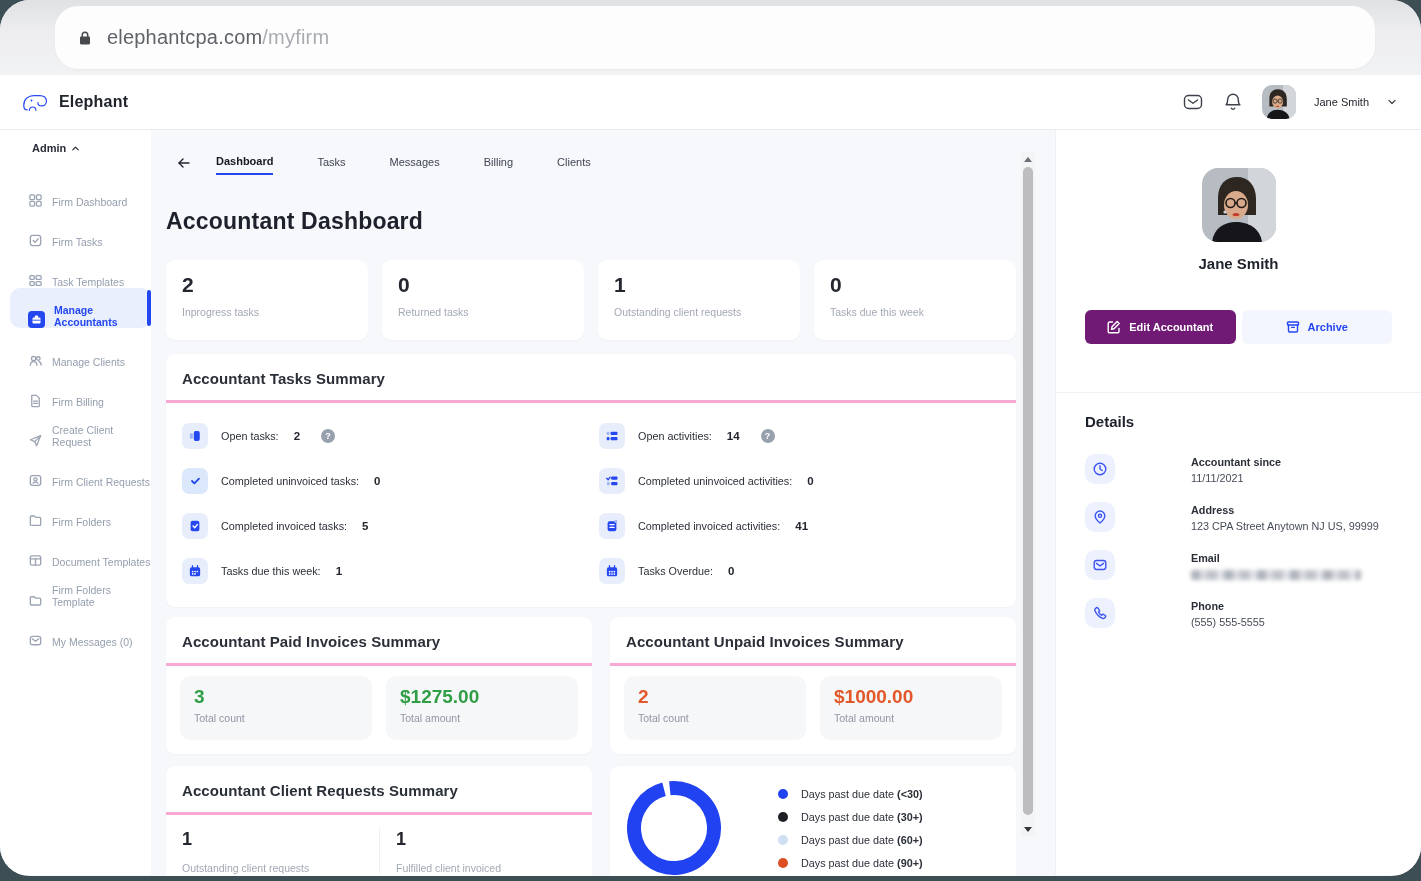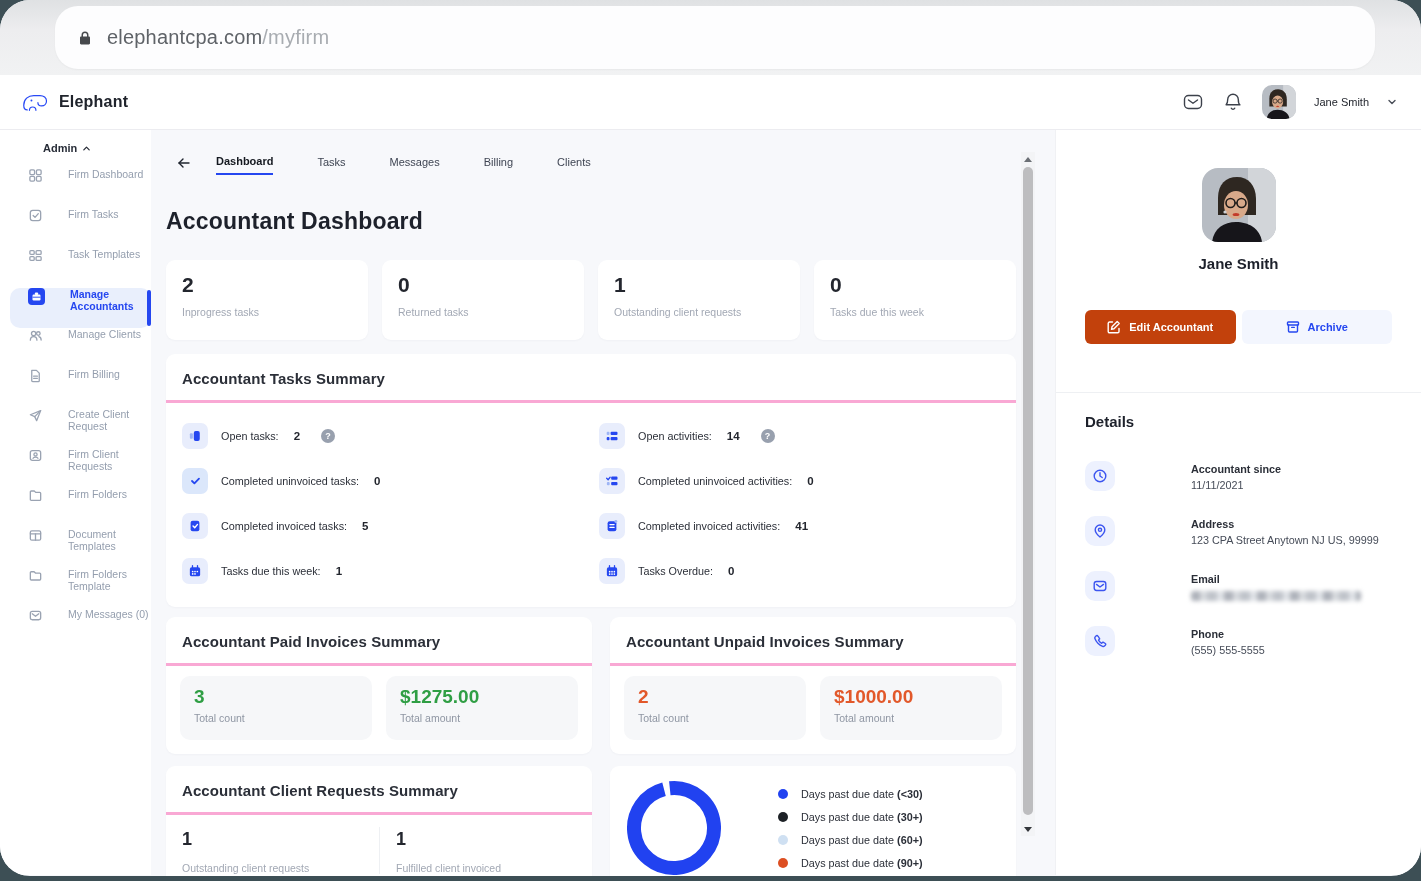--- a/index.html
+++ b/index.html
@@ -22,23 +22,23 @@
   .hdr-actions { display:flex; align-items:center; gap:18px; padding-right:24px; }
   .hdr-ic { width:22px; height:22px; color:#3c414b; cursor:pointer; }
   .hdr-avatar { width:34px; height:34px; border-radius:10px; overflow:hidden; }
   .hdr-user { font-size:11px; color:#23262e; font-weight:500; }
   .chev { width:10px; height:10px; color:#4a4f59; }
 
   .app-body { display:flex; height:745px; }
 
   
   .sidebar { width:151px; background:#fff; flex:none; padding-top:7px; }
-  .admin-row { display:flex; align-items:center; gap:5px; padding-left:43px; height:22px; font-size:11px; font-weight:700; color:#272c37; }
+  .admin-row { display:flex; align-items:center; gap:5px; padding-left:32px; height:22px; font-size:11px; font-weight:700; color:#272c37; }
   .nav { margin-top:9px; }
-  .nav-item { height:40px; display:flex; align-items:flex-start; gap:25px; padding-left:28px; font-size:10.5px; font-weight:500; color:#949eae; cursor:pointer; position:relative; }
+  .nav-item { height:40px; display:flex; align-items:flex-end; gap:9px; padding-left:28px; font-size:10.5px; font-weight:500; color:#949eae; cursor:pointer; position:relative; }
   .nav-item .s-ic { width:15px; height:15px; color:#9aa3b2; flex:none; }
   .nav-item.active { background:#e9effc; border-radius:10px; margin-left:10px; padding-left:18px; color:#2547f0; font-weight:700; }
   .nav-item.active::after { content:""; position:absolute; right:0; top:2px; bottom:2px; width:4px; border-radius:3px; background:#2547f0; }
   .act-ic { width:17px; height:17px; border-radius:4px; background:#2547f0; flex:none; display:flex; align-items:center; justify-content:center; }
 
   
   .main { flex:1; position:relative; background:#f7f8fb; }
   .main-inner { padding:22px 0 0 15px; width:880px; }
   .tabs-row { display:flex; align-items:center; gap:0; height:22px; }
   .back-btn { width:16px; height:16px; color:#1f242e; margin:0 24px 0 10px; cursor:pointer; }
@@ -88,26 +88,26 @@
   .tri-dn { width:0; height:0; border-left:4px solid transparent; border-right:4px solid transparent; border-top:5px solid #33363b; }
   .sb-thumb { position:absolute; top:15px; left:2px; width:10px; height:648px; background:#bdbdbf; border-radius:6px; cursor:grab; }
   .sb-arrow.bottom { position:absolute; bottom:0; left:0; right:0; }
 
   
   .profile { width:366px; flex:none; background:#fff; border-left:1px solid #f0f1f4; padding-top:38px; }
   .avatar-lg { width:74px; height:74px; border-radius:16px; overflow:hidden; margin:0 auto; }
   .profile-name { text-align:center; font-size:15px; font-weight:700; color:#1d212b; margin-top:13px; }
   .btn-row { display:flex; gap:6px; padding:0 29px; margin-top:38px; }
   .btn { flex:1; height:34px; border-radius:6px; display:flex; align-items:center; justify-content:center; gap:8px; font-size:11px; font-weight:700; cursor:pointer; }
-  .btn-primary { background:#c2410c; color:#fff; }
+  .btn-primary { background:#701a75; color:#fff; }
   .btn-light { background:#f3f6fe; color:#2547f0; }
   .btn svg { width:14px; height:14px; }
   .profile-div { height:1px; background:#eef0f3; margin-top:48px; }
   .details-title { font-size:15px; font-weight:700; color:#1d212b; padding:20px 29px 6px; }
-  .detail-row { display:flex; padding:0 29px; margin-top:25px; }
+  .detail-row { display:flex; padding:0 29px; margin-top:18px; }
   .d-ic { width:30px; height:30px; border-radius:10px; background:#edf1fe; color:#3c55f0; flex:none; display:flex; align-items:center; justify-content:center; }
   .d-ic svg { width:16px; height:16px; }
   .d-txt { margin-left:76px; padding-top:2px; }
   .d-lbl { font-size:10.8px; font-weight:700; color:#2b2f38; }
   .d-val { font-size:10.8px; color:#464c58; margin-top:4px; }
   .redact { width:170px; height:10px; margin-top:6px; border-radius:3px; filter:blur(2.2px);
             background:repeating-linear-gradient(90deg,#aeb2ba 0 9px,#d7dade 9px 16px,#bfc3ca 16px 26px,#e0e3e7 26px 33px); }
 
   svg.stroke { fill:none; stroke:currentColor; stroke-width:1.4; stroke-linecap:round; stroke-linejoin:round; }
 </style>

